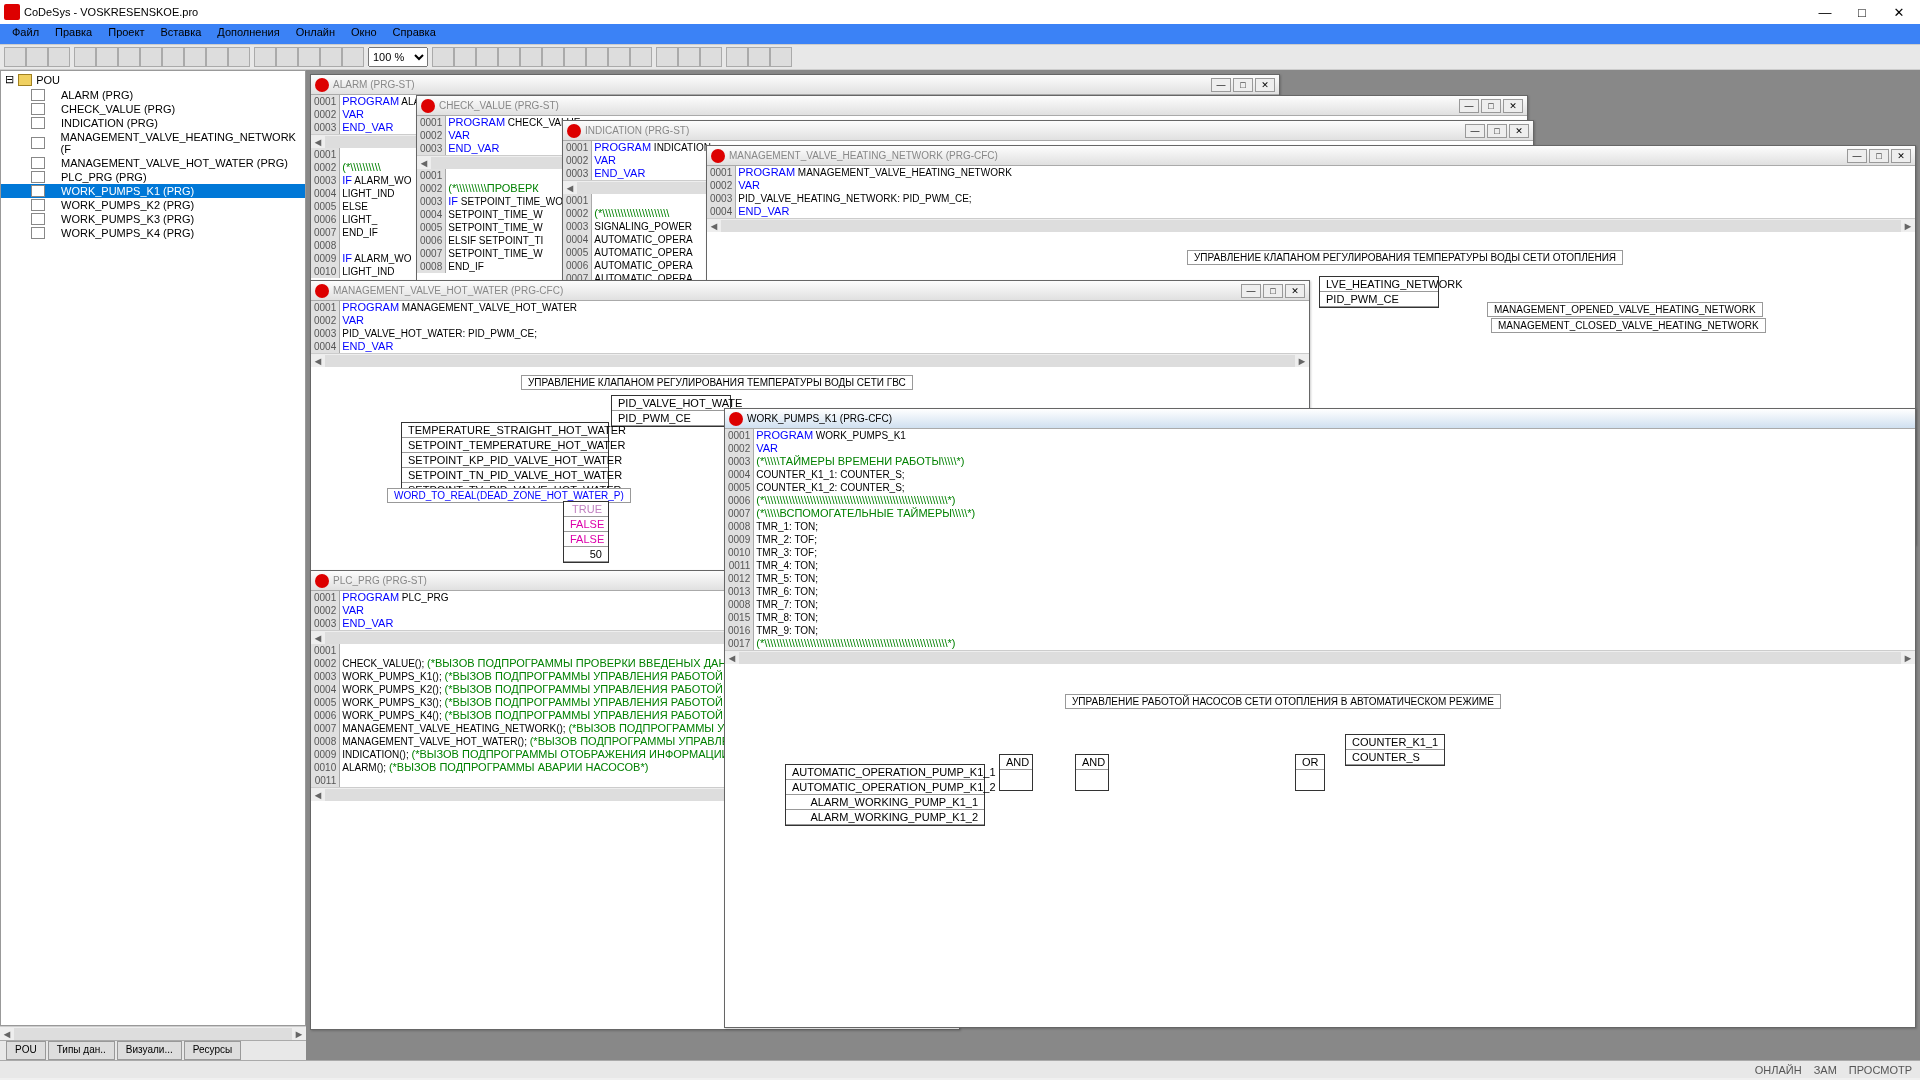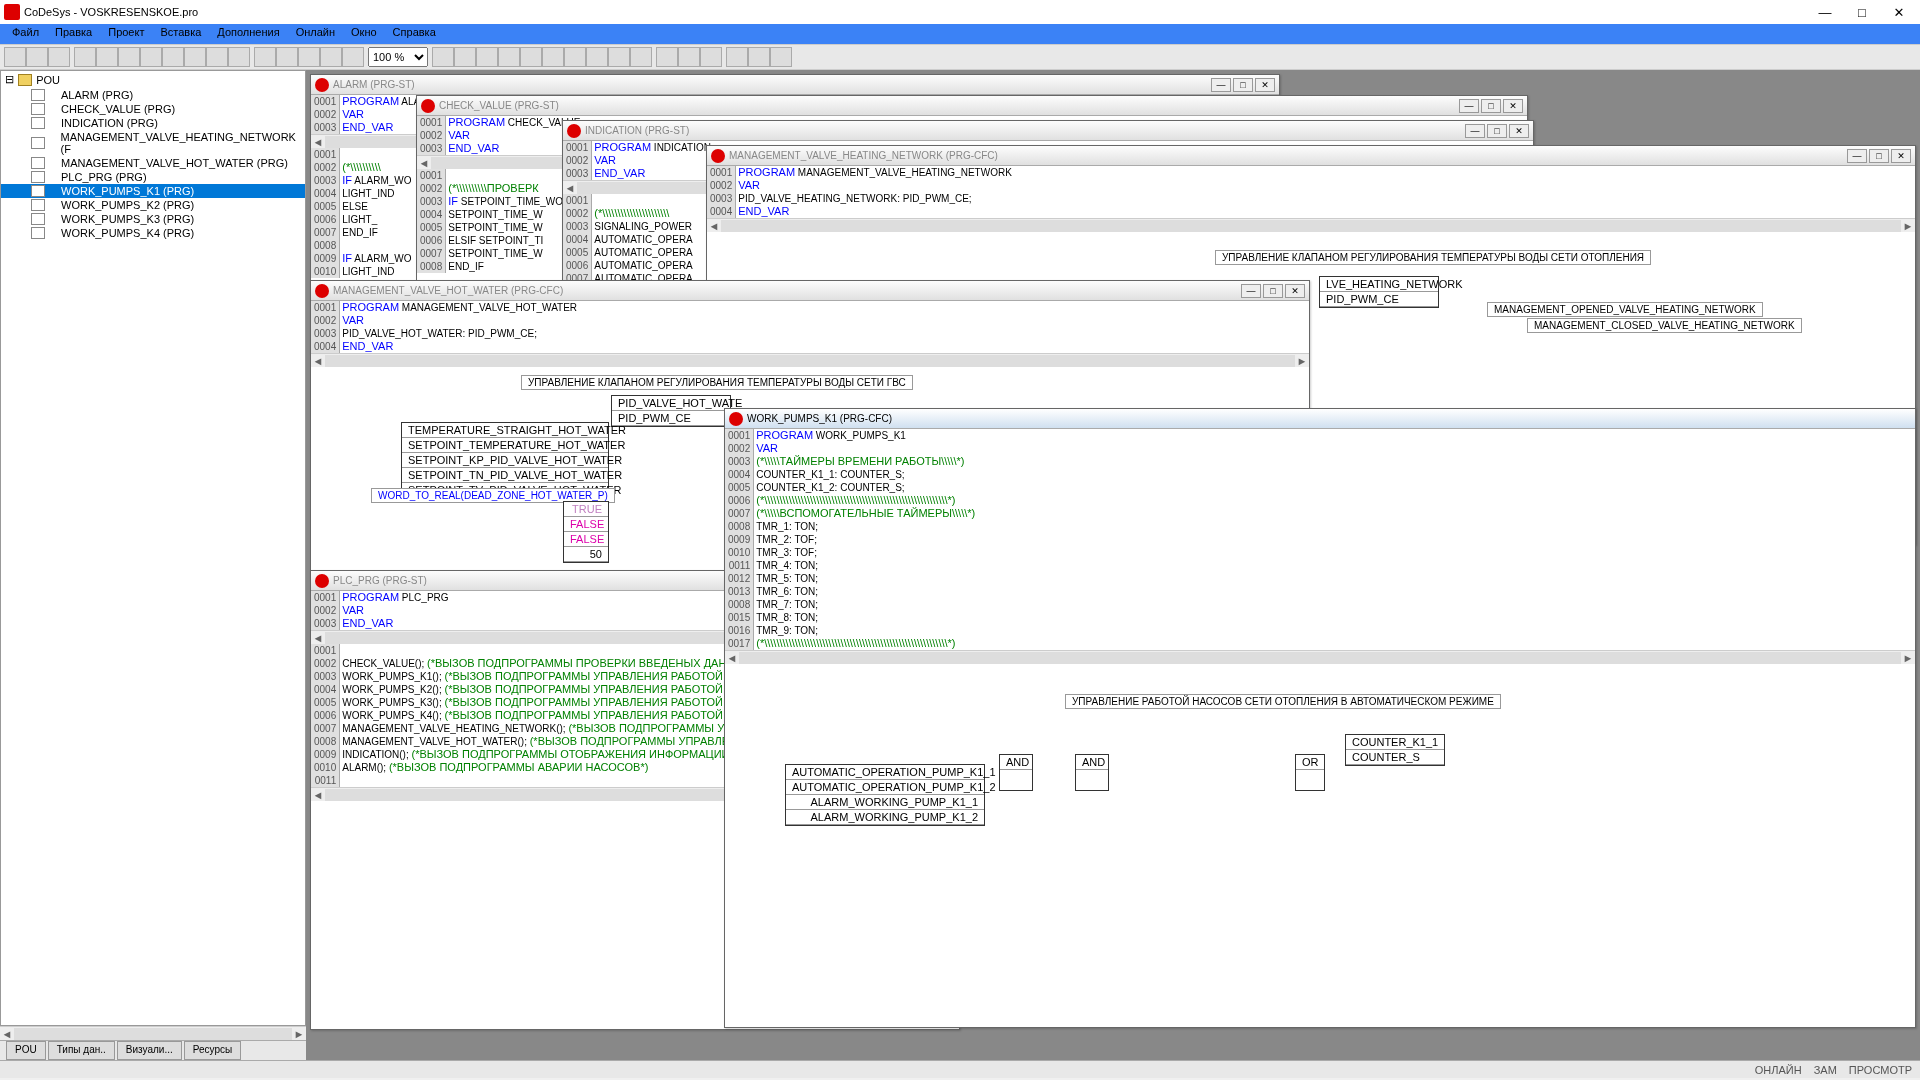--- a/index.html
+++ b/index.html
@@ -356,27 +356,27 @@
             <div>   PID_VALVE_HEATING_NETWORK: PID_PWM_CE;</div>
             <div><span class="kw">END_VAR</span></div>
           </div>
         </div>
       <div class="hsb">
           <span class="ar">◄</span>
           <div class="tr"></div>
           <span class="ar">►</span>
         </div>
       <div class="cfc" style="height:280px">
-        <div class="lbl" style="left:508px;top:18px">УПРАВЛЕНИЕ КЛАПАНОМ РЕГУЛИРОВАНИЯ ТЕМПЕРАТУРЫ ВОДЫ СЕТИ ОТОПЛЕНИЯ</div>
+        <div class="lbl" style="left:480px;top:18px">УПРАВЛЕНИЕ КЛАПАНОМ РЕГУЛИРОВАНИЯ ТЕМПЕРАТУРЫ ВОДЫ СЕТИ ОТОПЛЕНИЯ</div>
         <div class="box" style="left:612px;top:44px;width:120px">
           <div class="row" style="text-align:center">LVE_HEATING_NETWORK</div>
           <div class="row" style="text-align:left">PID_PWM_CE</div>
         </div>
         <div class="lbl" style="left:780px;top:70px">MANAGEMENT_OPENED_VALVE_HEATING_NETWORK</div>
-        <div class="lbl" style="left:820px;top:86px">MANAGEMENT_CLOSED_VALVE_HEATING_NETWORK</div>
+        <div class="lbl" style="left:784px;top:86px">MANAGEMENT_CLOSED_VALVE_HEATING_NETWORK</div>
       </div>
     </div>
 
     <div class="win" style="left:4px;top:210px;width:1000px;height:300px">
       <div class="wt">
           <div class="wi"></div>
           <div class="wtt">MANAGEMENT_VALVE_HOT_WATER (PRG-CFC)</div>
           <div class="wb">
             <span>—</span>
             <span>□</span>
@@ -408,21 +408,21 @@
           <div class="row" style="text-align:center">PID_VALVE_HOT_WATE</div>
           <div class="row" style="text-align:left">PID_PWM_CE</div>
         </div>
         <div class="box" style="left:90px;top:55px;width:208px" id="mvhw-ins">
             <div class="row">TEMPERATURE_STRAIGHT_HOT_WATER</div>
             <div class="row">SETPOINT_TEMPERATURE_HOT_WATER</div>
             <div class="row">SETPOINT_KP_PID_VALVE_HOT_WATER</div>
             <div class="row">SETPOINT_TN_PID_VALVE_HOT_WATER</div>
             <div class="row">SETPOINT_TV_PID_VALVE_HOT_WATER</div>
           </div>
-        <div class="lbl" style="left:60px;top:121px;color:#00f">WORD_TO_REAL(DEAD_ZONE_HOT_WATER_P)</div>
+        <div class="lbl" style="left:76px;top:121px;color:#00f">WORD_TO_REAL(DEAD_ZONE_HOT_WATER_P)</div>
         <div class="box" style="left:252px;top:134px;width:46px;text-align:right" id="mvhw-tf">
             <div class="row" style="color: rgb(192, 128, 192);">TRUE</div>
             <div class="row" style="color: rgb(221, 0, 170);">FALSE</div>
             <div class="row" style="color: rgb(221, 0, 170);">FALSE</div>
             <div class="row" style="color: rgb(0, 0, 0); text-align: right;">50</div>
           </div>
       </div>
     </div>
 
     <div class="win" style="left:4px;top:500px;width:650px;height:460px">

